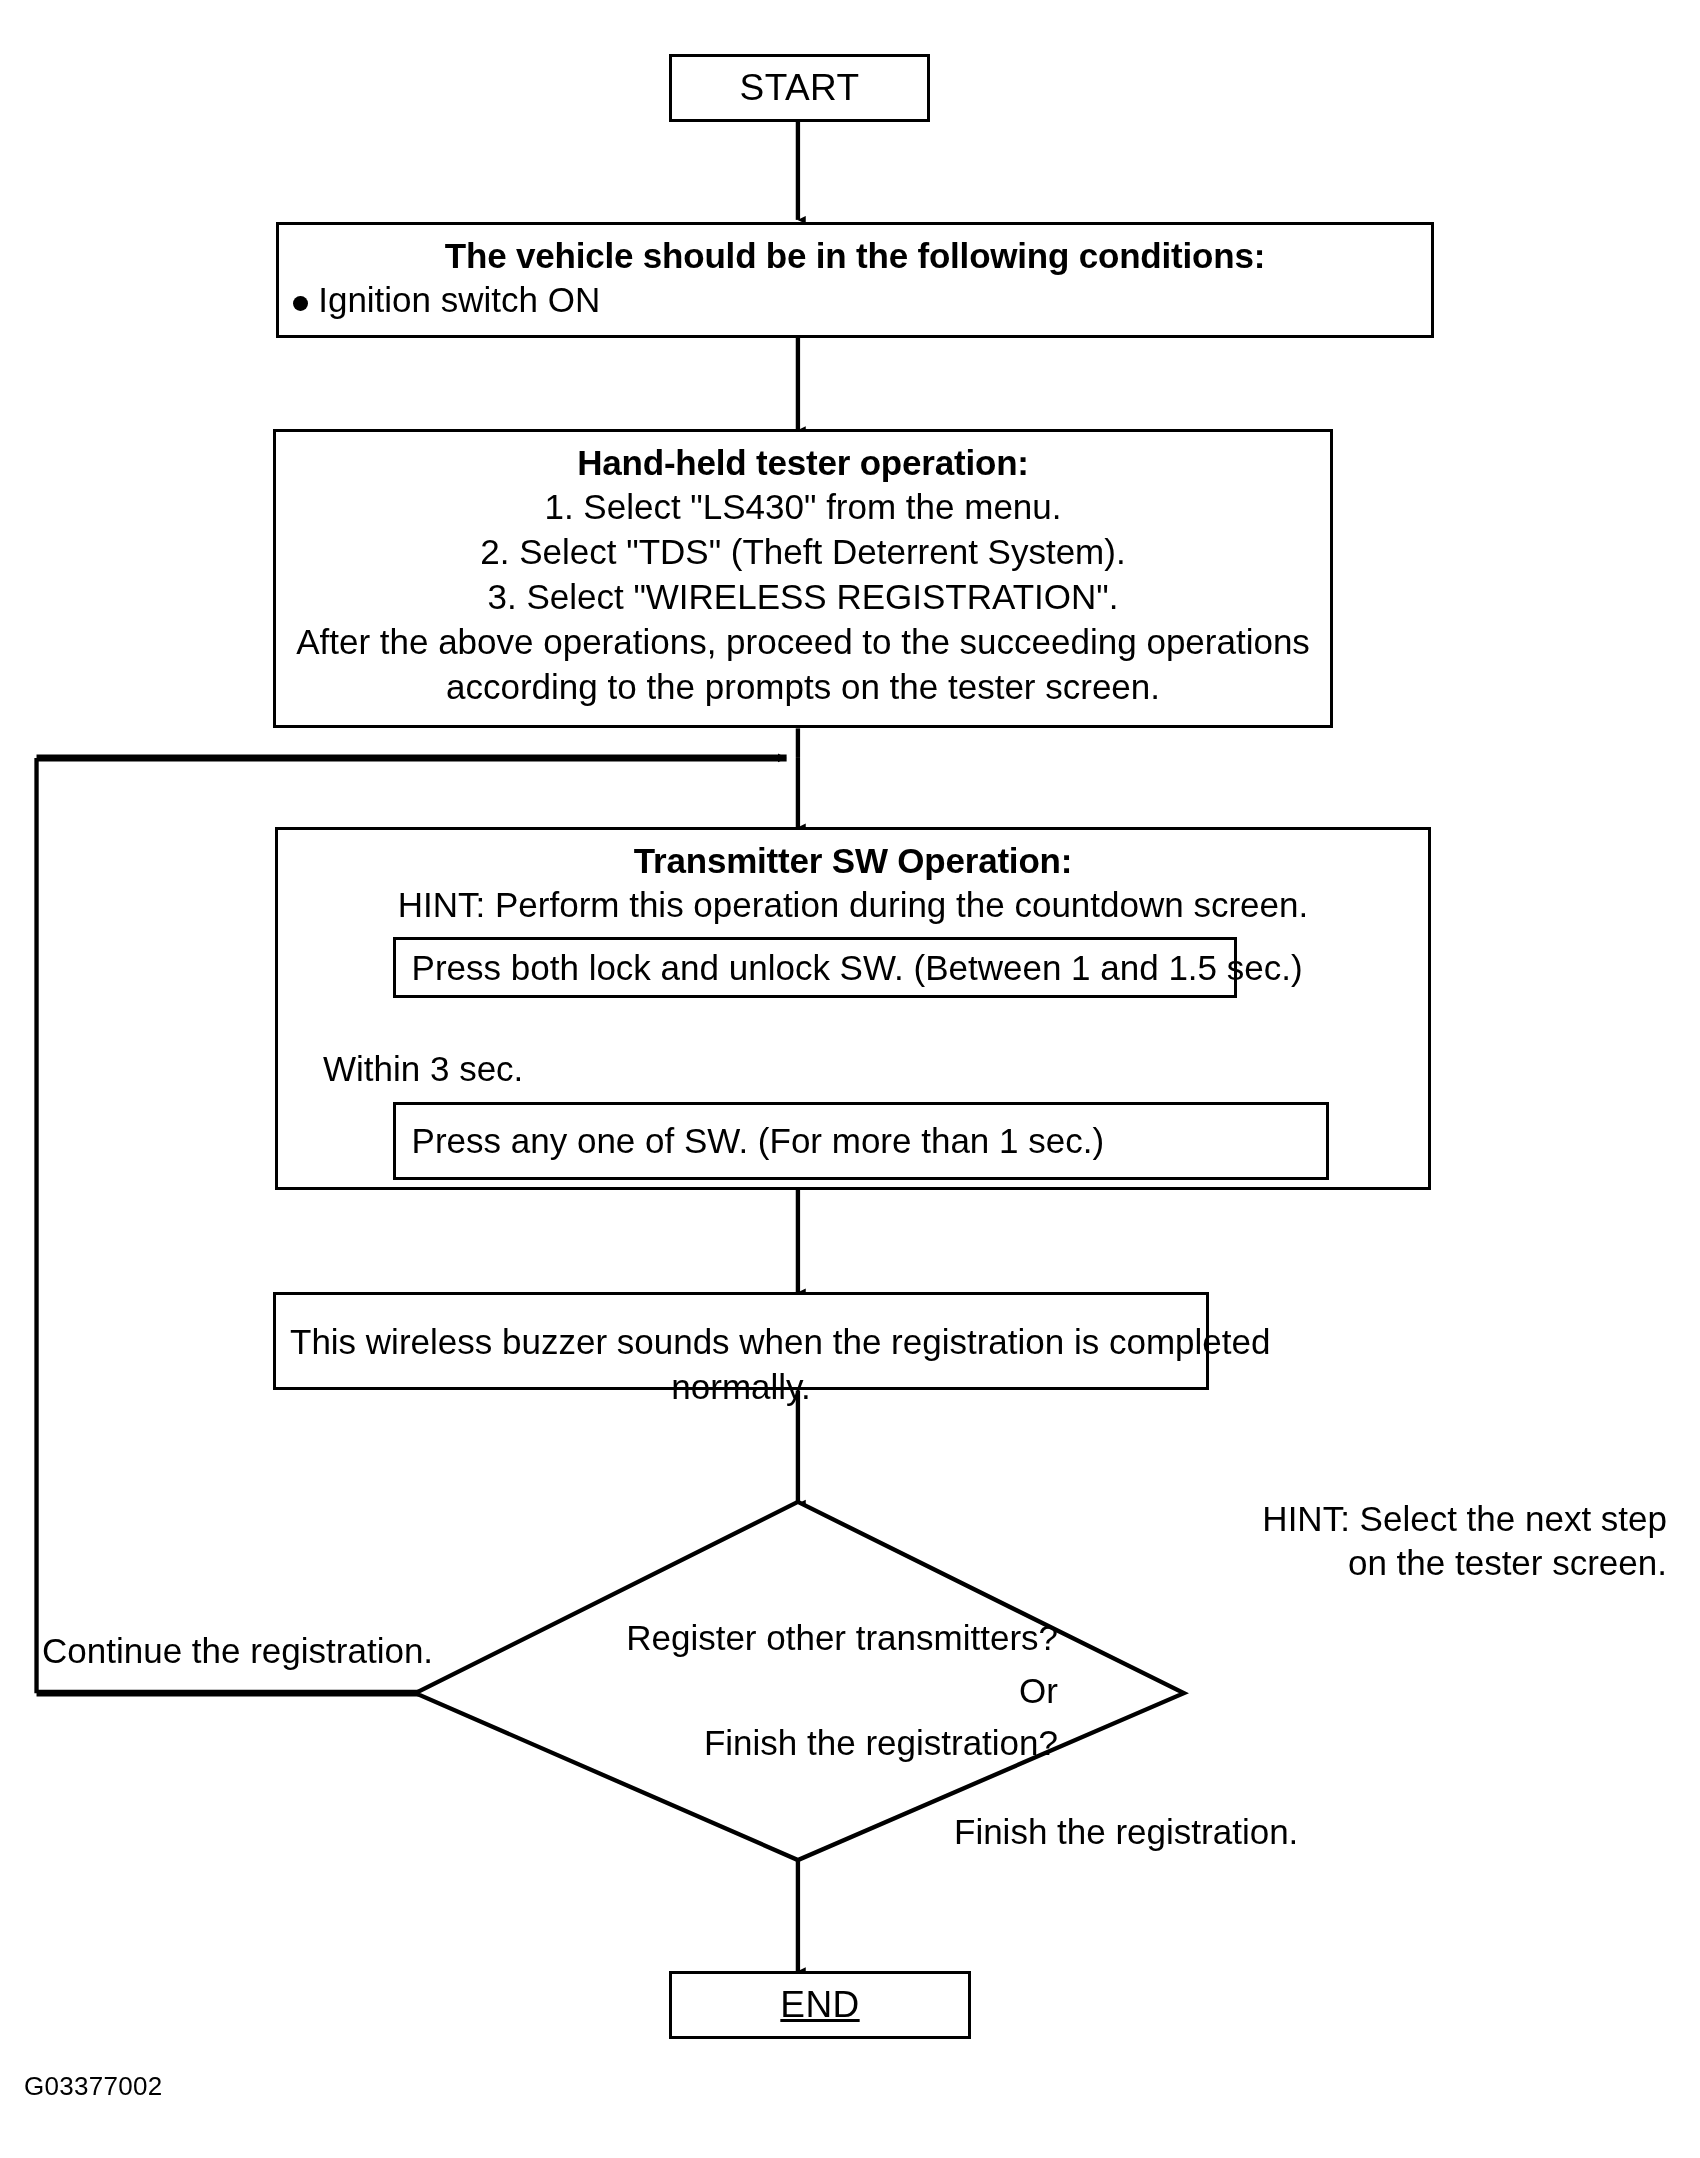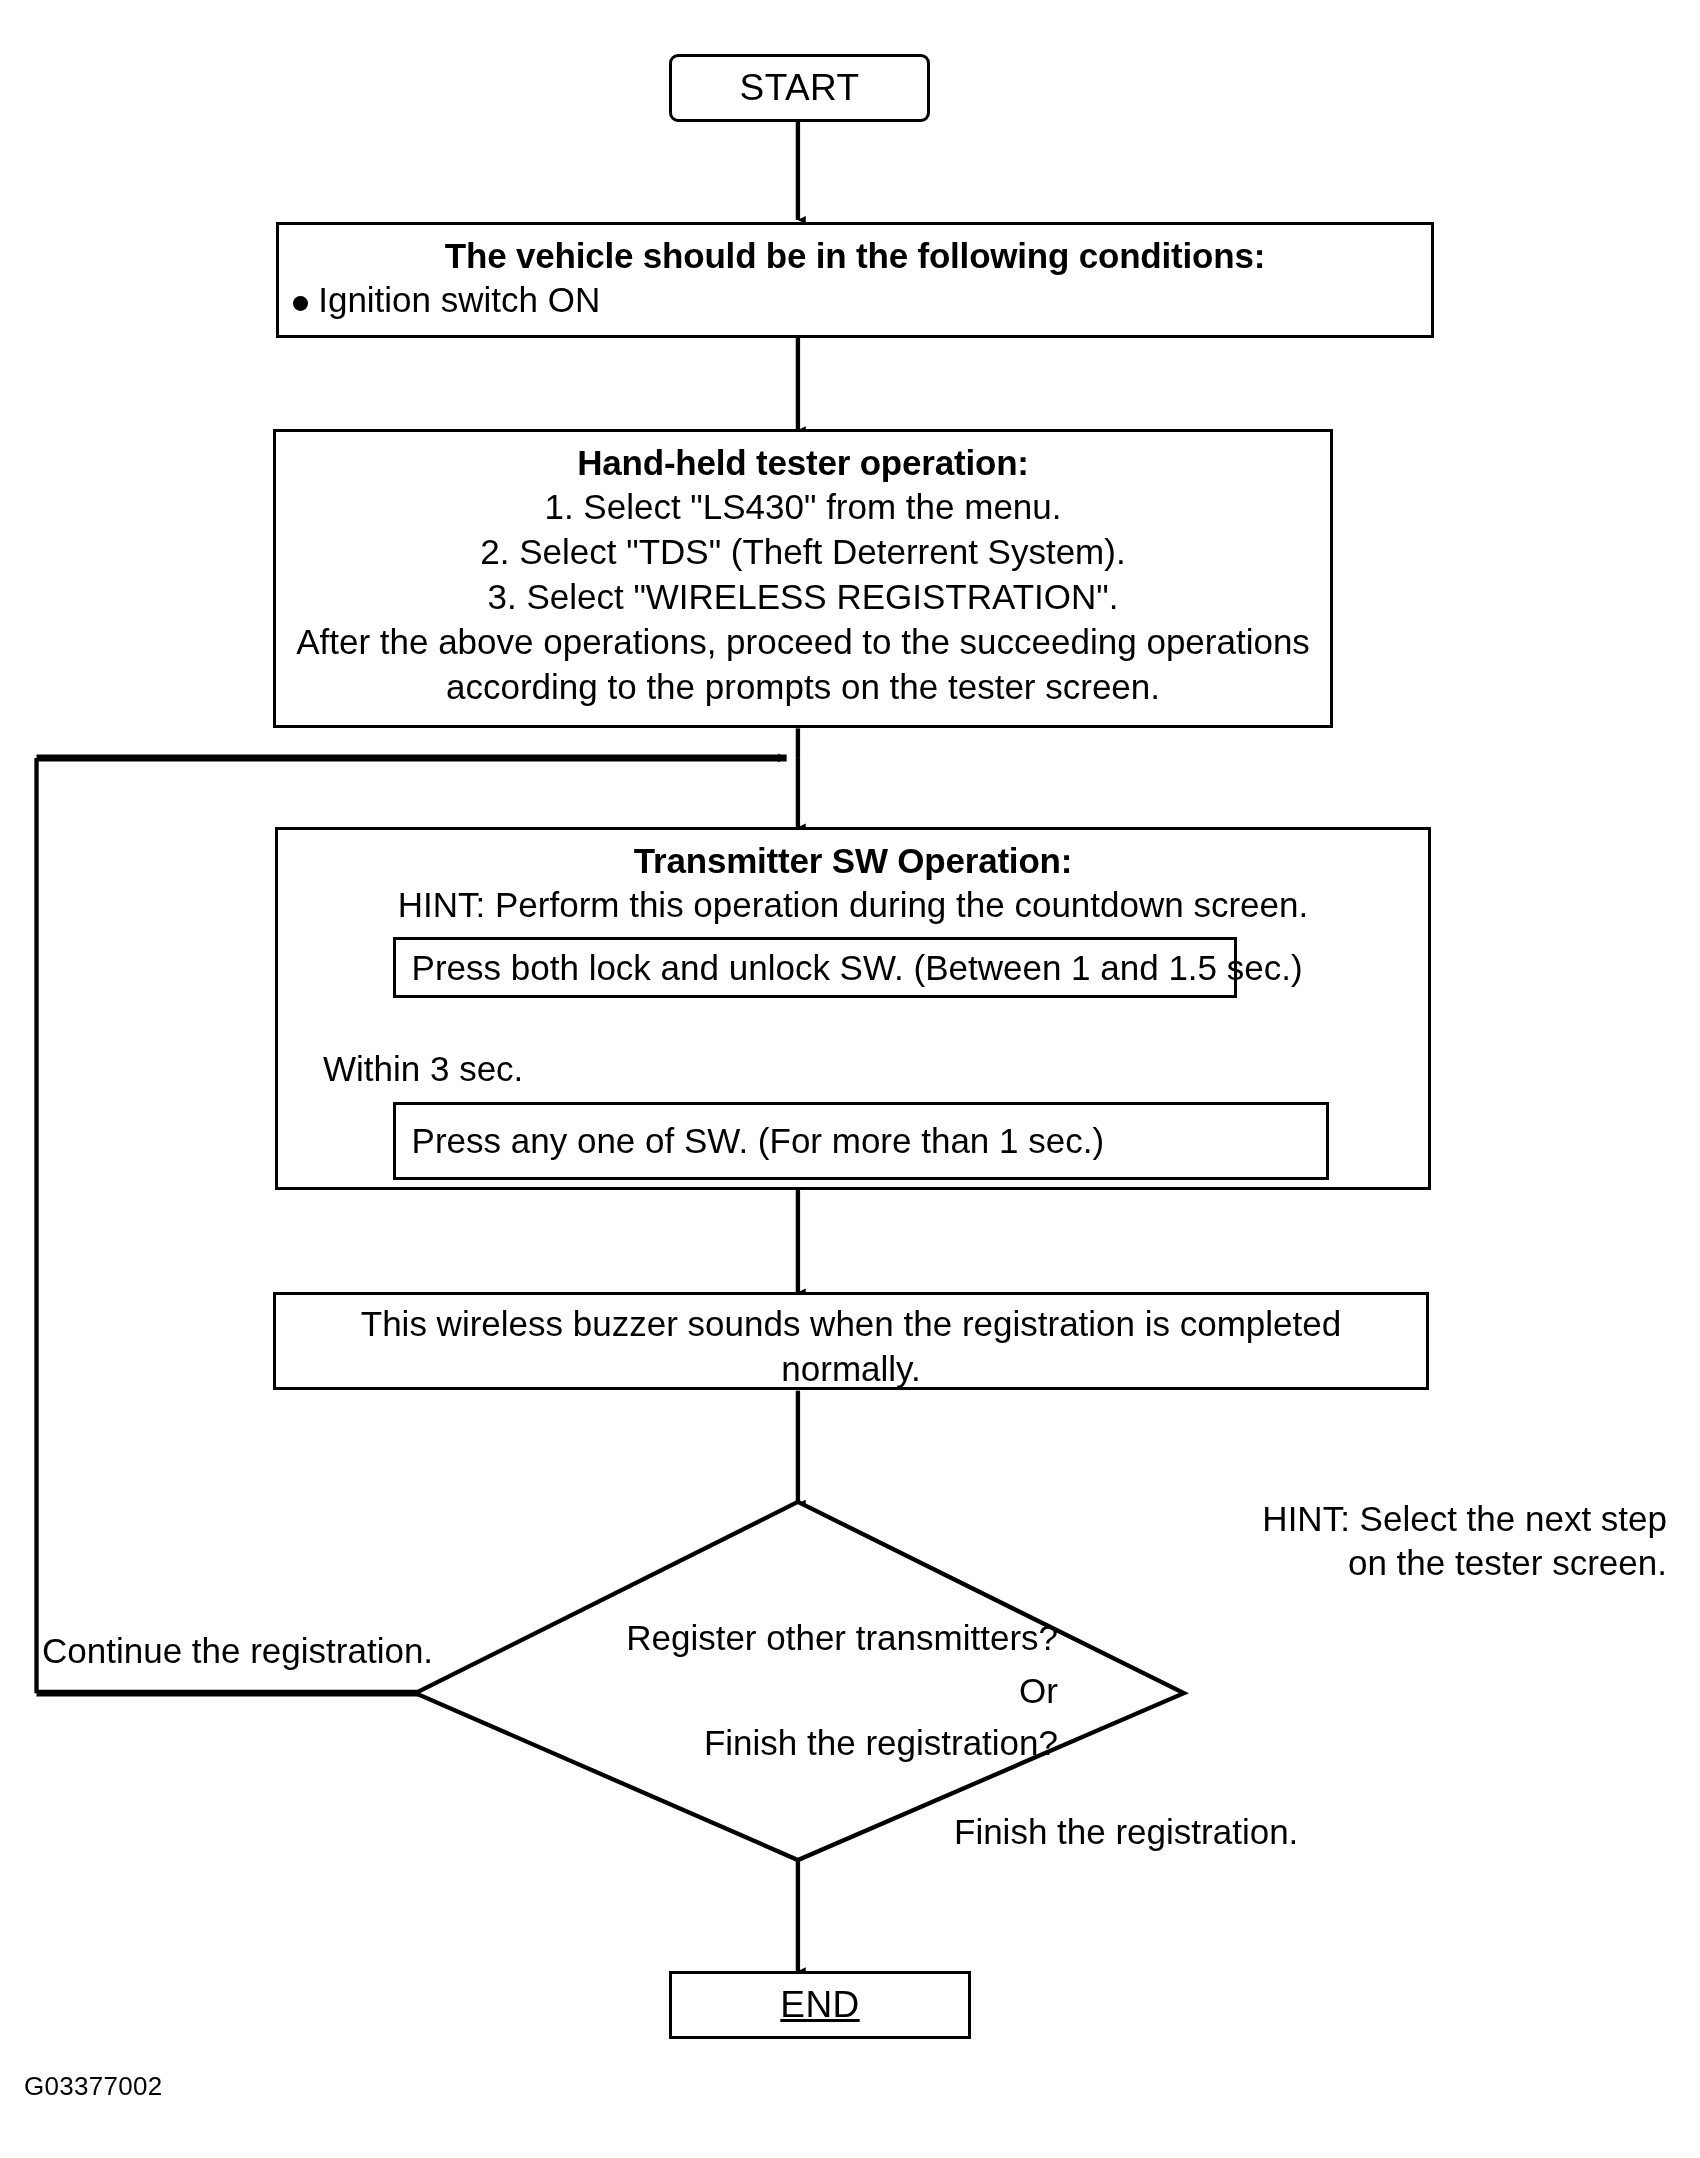--- a/index.html
+++ b/index.html
@@ -140,21 +140,21 @@
 
     <line x1="918" y1="1368" x2="918" y2="1487" stroke="#000" stroke-width="5" marker-end="url(#arrowDown)"></line>
 
     <line x1="918" y1="1600" x2="918" y2="1730" stroke="#000" stroke-width="5" marker-end="url(#arrowDown)"></line>
 
     <polygon points="918,1728 1362,1948 918,2140 478,1948" fill="#fff" stroke="#000" stroke-width="5"></polygon>
 
     <line x1="918" y1="2140" x2="918" y2="2268" stroke="#000" stroke-width="5" marker-end="url(#arrowDown)"></line>
   </svg>
 
-  <div class="node terminal" style="left:669px; top:54px; width:261px; height:68px;border-radius:9px;">
+  <div class="node terminal" style="left:669px; top:54px; width:261px; height:68px;">
     <span>START</span>
   </div>
 
   <div class="node blockbody" style="left:276px; top:222px; width:1158px; height:116px;">
     <div class="ln ttl">The vehicle should be in the following conditions:</div>
     <div class="bullet-line">
       <span class="dot"></span>
       <span class="ln">Ignition switch ON</span>
     </div>
   </div>
@@ -176,21 +176,21 @@
   <div class="inner-box" style="left:393px; top:937px; width:844px; height:61px;">
     <span>Press both lock and unlock SW. (Between 1 and 1.5 sec.)</span>
   </div>
 
   <div class="inner-box" style="left:393px; top:1102px; width:936px; height:78px;">
     <span>Press any one of SW. (For more than 1 sec.)</span>
   </div>
 
   <div class="free-text" style="left:323px; top:1047px;">Within 3 sec.</div>
 
-  <div class="node blockbody" style="left:273px; top:1292px; width:1156px; height:98px; padding-top:7px;">
+  <div class="node blockbody" style="left:273px; top:1292px; width:936px; height:98px; padding-top:25px;">
     <div class="ln">This wireless buzzer sounds when the registration is completed</div>
     <div class="ln">normally.</div>
   </div>
 
   <div class="diamond-text" style="left:537px; top:1612px; width:521px;">
     <div>Register other transmitters?</div>
     <div>Or</div>
     <div>Finish the registration?</div>
   </div>
 

